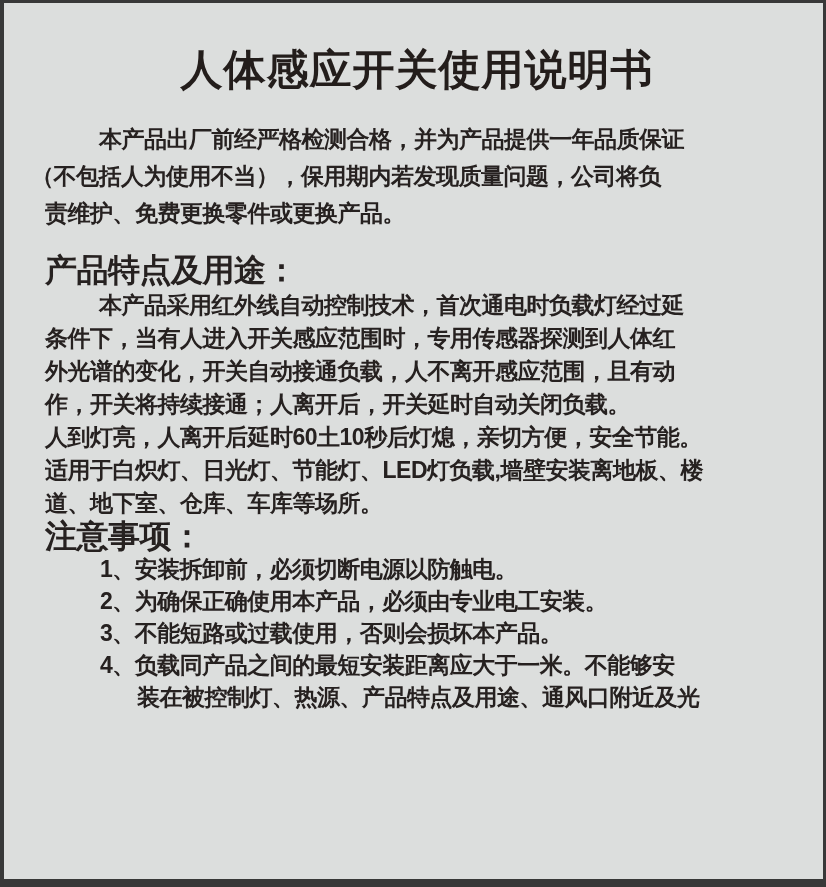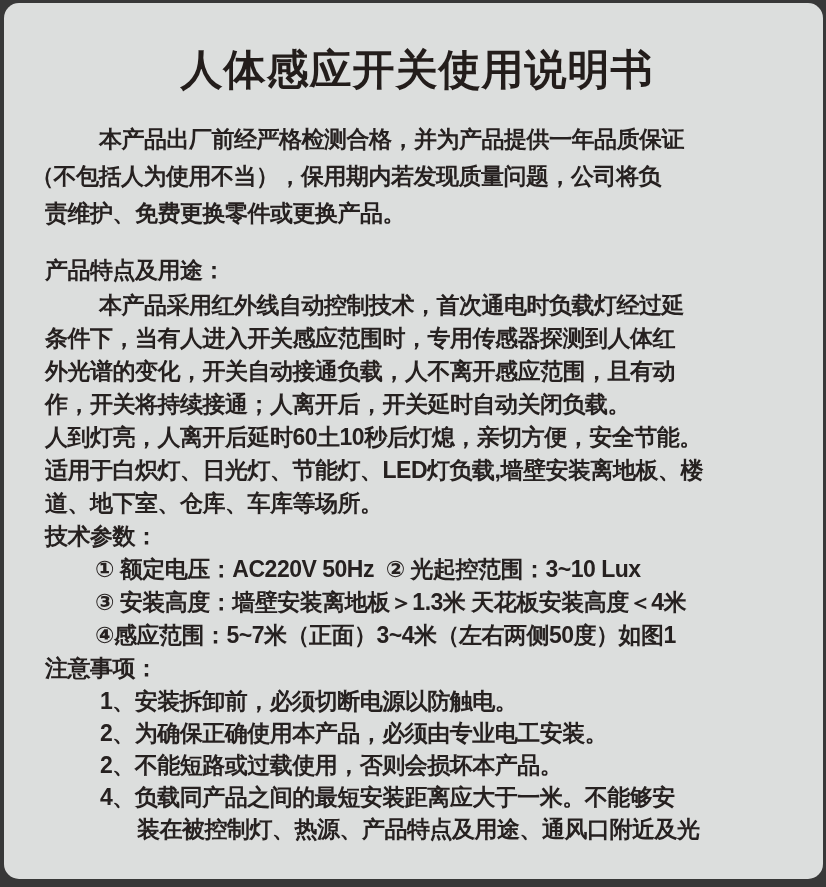--- a/index.html
+++ b/index.html
@@ -15,41 +15,40 @@
   }
   .page {
     position: absolute;
     top: 3px; left: 4px; right: 3px; bottom: 8px;
     background: #dcdedd;
     color: #262120;
     font-weight: bold;
     box-sizing: border-box;
     padding: 40px 34px 0 41px;
     overflow: hidden;
-    border-radius: 15px;
   }
   .title {
     margin: 0 0 24px 0;
     font-size: 42px;
     line-height: 54px;
     text-align: center;
     letter-spacing: 1px;
     color: #231d1b;
     white-space: pre;
   }
   .line {
     margin: 0;
     font-size: 23px;
     line-height: 37px;
     white-space: pre;
     letter-spacing: -0.5px;
   }
   .heading {
     margin: 0;
-    font-size: 23px;
+    font-size: 32px;
     line-height: 37px;
     white-space: pre;
     letter-spacing: -0.5px;
     font-weight: bold;
   }
   .lh33 { line-height: 33px; }
   .lh32 { line-height: 32px; }
   .indent { text-indent: 54px; }
   .outdent { margin-left: -14px; }
   .gap-top { margin-top: 20px; }
@@ -75,30 +74,24 @@
       <h2 class="heading">产品特点及用途：</h2>
       <p class="line lh33 indent">本产品采用红外线自动控制技术，首次通电时负载灯经过延</p>
       <p class="line lh33">条件下，当有人进入开关感应范围时，专用传感器探测到人体红</p>
       <p class="line lh33">外光谱的变化，开关自动接通负载，人不离开感应范围，且有动</p>
       <p class="line lh33">作，开关将持续接通；人离开后，开关延时自动关闭负载。</p>
       <p class="line lh33">人到灯亮，人离开后延时60土10秒后灯熄，亲切方便，安全节能。</p>
       <p class="line lh33">适用于白炽灯、日光灯、节能灯、LED灯负载,墙壁安装离地板、楼</p>
       <p class="line lh33">道、地下室、仓库、车库等场所。</p>
     </section>
 
-    <section>
-      <h2 class="heading lh33">技术参数：</h2>
-      <p class="line lh33 specline">① 额定电压：AC220V 50Hz  ② 光起控范围：3~10 Lux</p>
-      <p class="line lh33 specline">③ 安装高度：墙壁安装离地板＞1.3米 天花板安装高度＜4米</p>
-      <p class="line lh33 specline">④感应范围：5~7米（正面）3~4米（左右两侧50度）如图1</p>
-    </section>
 
     <section>
       <h2 class="heading lh33">注意事项：</h2>
       <p class="line lh32 noteline">1、安装拆卸前，必须切断电源以防触电。</p>
       <p class="line lh32 noteline">2、为确保正确使用本产品，必须由专业电工安装。</p>
-      <p class="line lh32 noteline">2、不能短路或过载使用，否则会损坏本产品。</p>
+      <p class="line lh32 noteline">3、不能短路或过载使用，否则会损坏本产品。</p>
       <p class="line lh32 noteline">4、负载同产品之间的最短安装距离应大于一米。不能够安</p>
       <p class="line lh32 notecont">装在被控制灯、热源、产品特点及用途、通风口附近及光</p>
     </section>
 
   </div>
 </div>
 
 </body></html>

